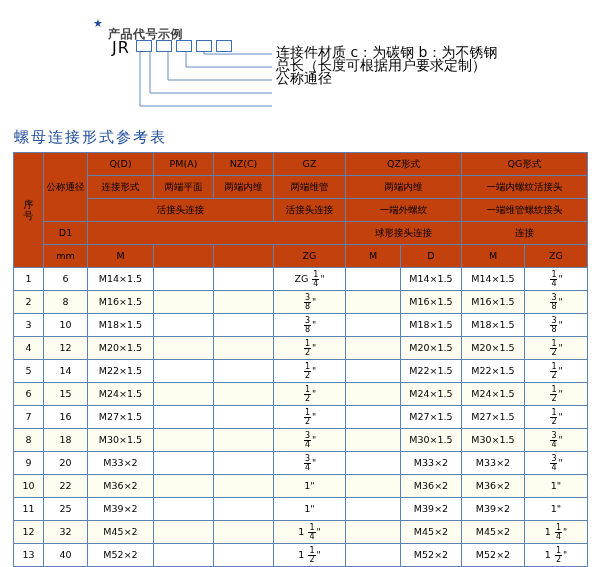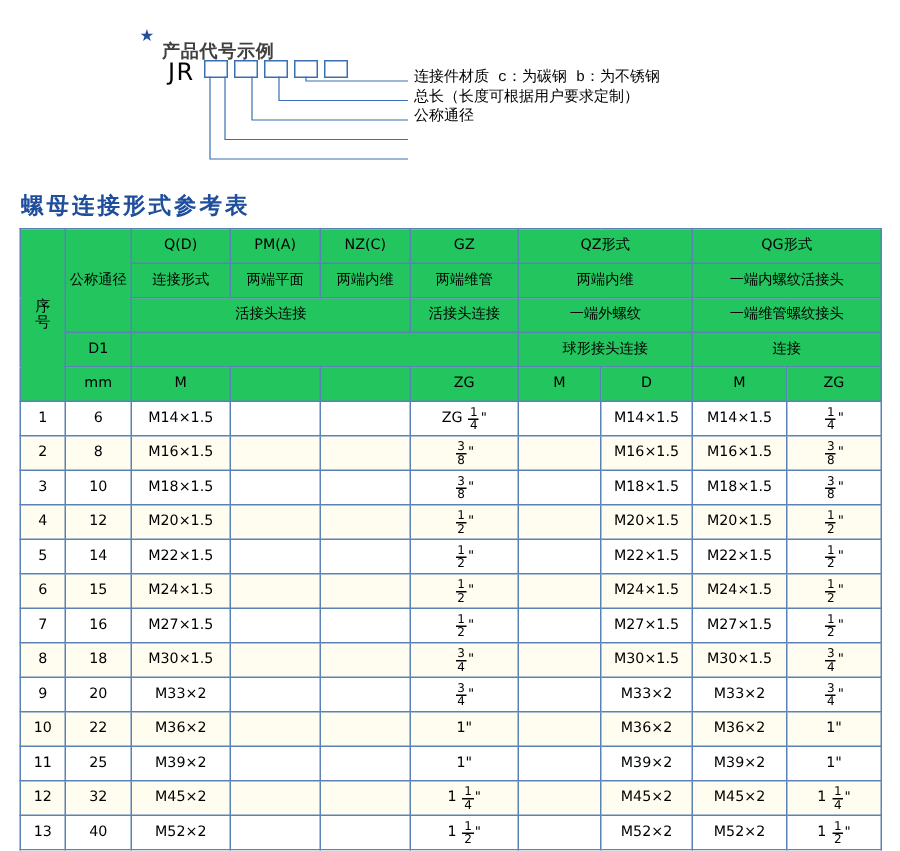--- a/index.html
+++ b/index.html
@@ -65,36 +65,35 @@
     position: absolute;
     left: 0;
     top: 0;
     width: 600px;
     height: 128px;
   }
   .legend-items {
     position: absolute;
     left: 276px;
     top: 46px;
-    font-size: 10px;
+    font-size: 14px;
     line-height: 13.2px;
-    font-family: Liberation Mono, monospace;
   }
   .legend-items div {
     white-space: nowrap;
     height: 13.2px;
   }
 
   
   .section-heading {
     position: absolute;
     left: 14px;
     top: 128px;
     font-size: 15px;
-    font-weight: bold;
+    font-weight: normal;
     color: #1f4e9c;
     letter-spacing: 2px;
   }
 
   
   .table-wrap {
     position: absolute;
     left: 13px;
     top: 152px;
     width: 574px;
@@ -108,21 +107,21 @@
   table.spec td {
     border: 1px solid #5b82b5;
     text-align: center;
     vertical-align: middle;
     padding: 0;
     height: 22px;
     line-height: 1.15;
     color: #000;
   }
   .hdr {
-    background: #22c55e;
+    background: #c2410c;
     font-size: 9.5px;
   }
   .row-y { background: #fffdf0; }
   .row-w { background: #ffffff; }
 
   .vert-seq {
     font-size: 10px;
     line-height: 12px;
   }
   .two-line {

